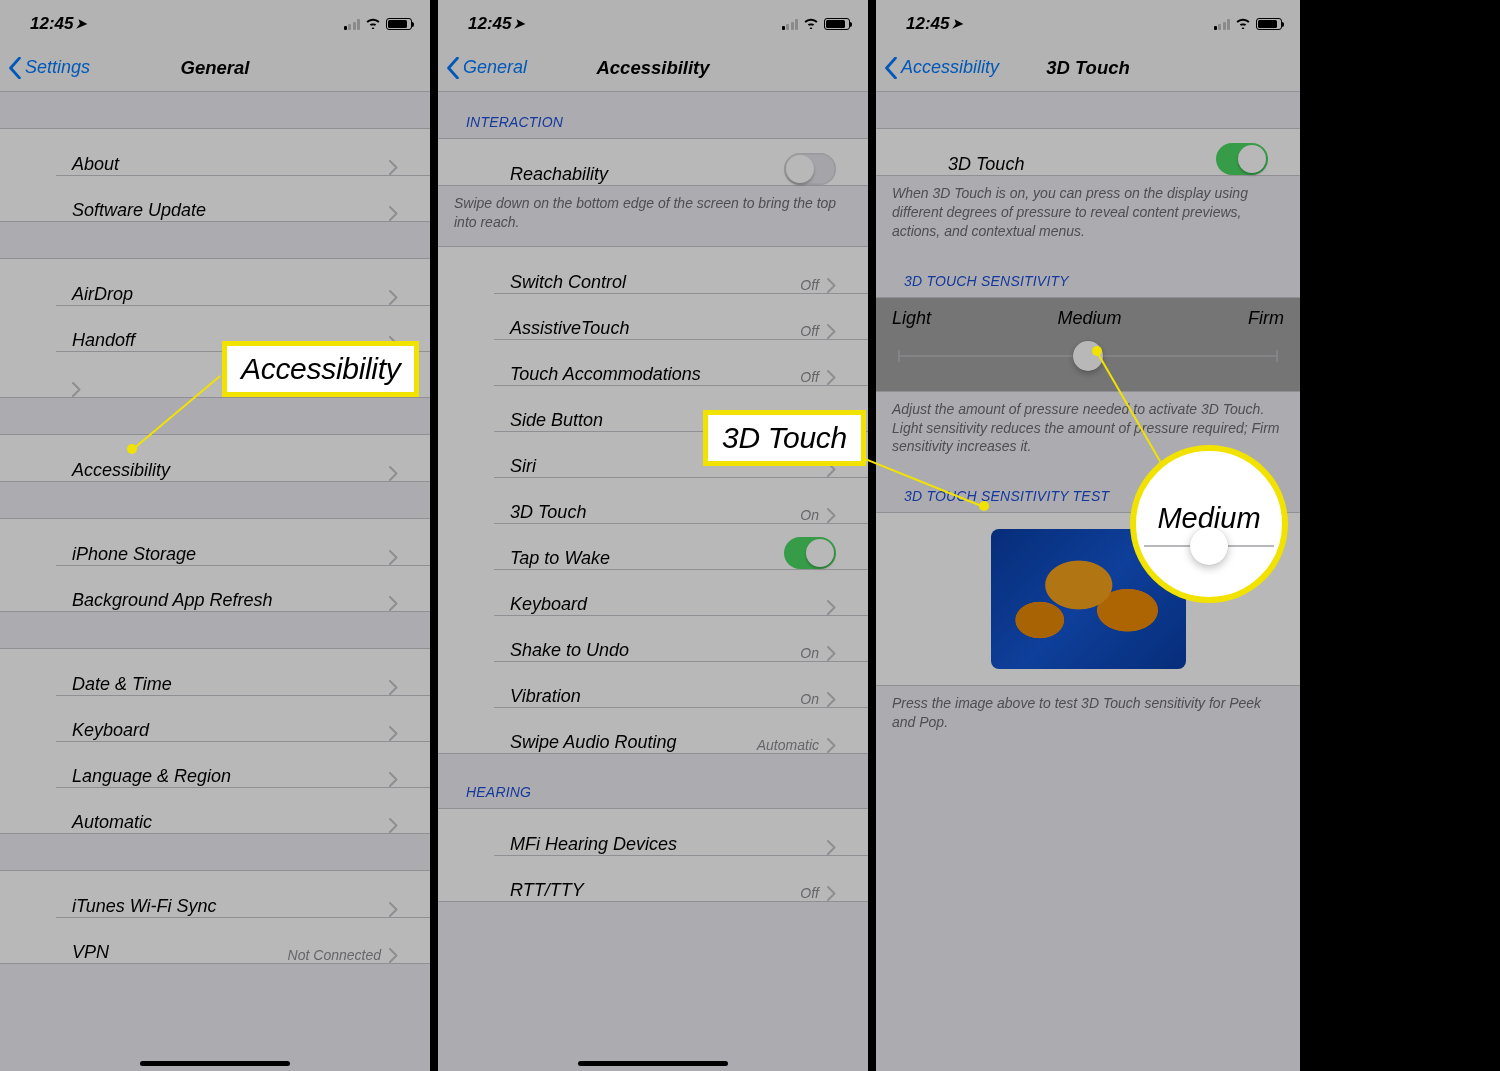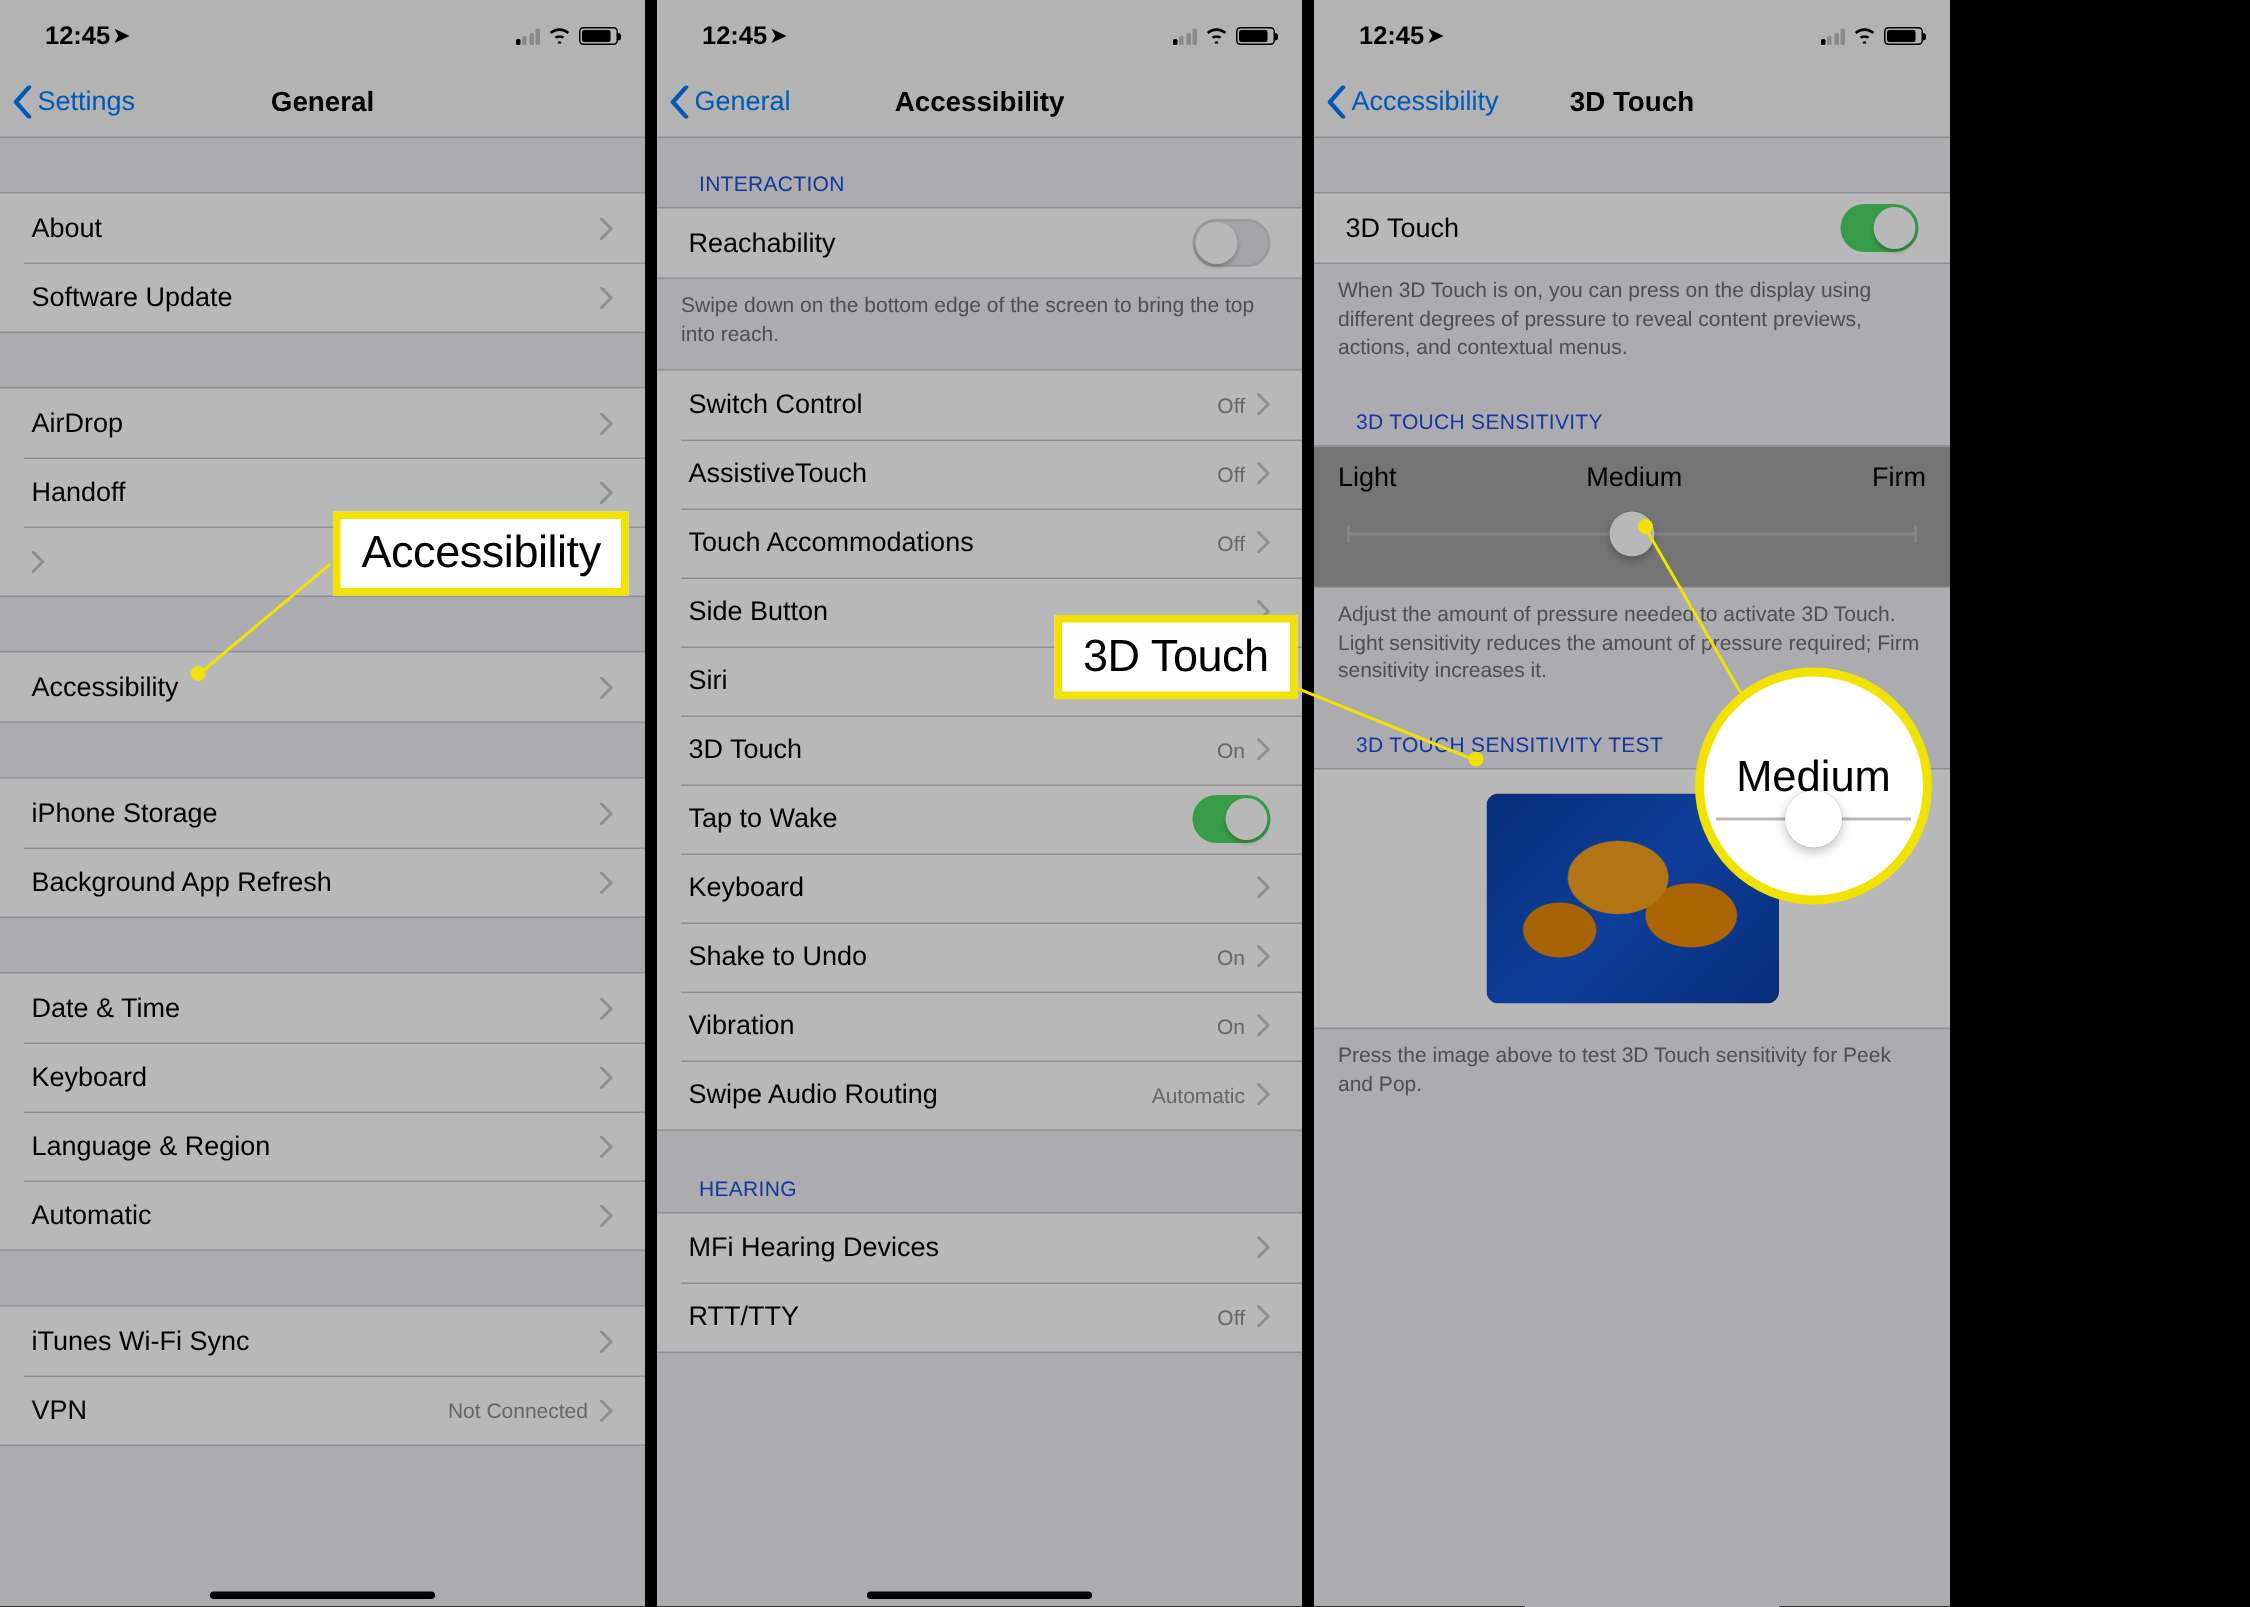--- a/index.html
+++ b/index.html
@@ -1,17 +1,17 @@
 <!DOCTYPE html>
 <html><head>
 <meta charset="utf-8">
 <style>
   * { box-sizing: border-box; margin: 0; padding: 0; font-family: -apple-system, "Helvetica Neue", Arial, sans-serif; }
   html, body { width: 1500px; height: 1071px; background: #000; overflow: hidden; }
-  .arena { position: relative; width: 1500px; height: 1064px; }
+  .arena { position: relative; width: 1500px; height: 1064px; font-style: italic; }
   .phone {
     position: absolute; top: 0; width: 430px; height: 1071px;
     background: #efeff4;
   }
   .phone.dim::after {
     content: ""; position: absolute; inset: 0; background: rgba(0,0,0,0.28);
     pointer-events: none;
   }
   .divider { position: absolute; top:0; width:8px; height:1071px; background:#000; }
   
@@ -30,21 +30,21 @@
   .nav { height: 48px; background:#f8f8f8; position:relative; border-bottom:1px solid #c8c7cc; display:flex; align-items:center;}
   .nav .back { position:absolute; left:8px; display:flex; align-items:center; color:#007aff; font-size:18px; }
   .nav .back svg { width:14px; height:22px; margin-right:3px;}
   .nav .title { width:100%; text-align:center; font-size:18.5px; font-weight:600; color:#000;}
 
   
   .group-header { padding: 30px 16px 8px 28px; font-size:14px; color:#1d4ed8; text-transform:uppercase; letter-spacing:0.2px;}
   .group-header.first{ padding-top:22px; }
   .group-footer { padding: 8px 16px 14px 16px; font-size:14px; color:#6d6d72; line-height:1.35;}
   .cell-group { background:#fff; border-top:1px solid #c8c7cc; border-bottom:1px solid #c8c7cc;}
-  .cell { min-height:46px; display:flex; align-items:center; padding:0 21px; position:relative; font-size:18px; color:#000;}
+  .cell { min-height:46px; display:flex; align-items:flex-end; padding:0 32px; position:relative; font-size:18px; color:#000;margin-left:40px;}
   .cell + .cell::before { content:""; position:absolute; left:16px; right:0; top:0; height:1px; background:#c8c7cc;}
   .cell .label { flex:1;}
   .cell .detail { color:#8e8e93; font-size:14px; margin-right:8px;}
   .cell .chev { color:#c7c7cc; }
   .cell .chev svg{ width:9px; height:15px; display:block;}
   .gap { height:36px;}
 
   
   .toggle { width:52px; height:32px; border-radius:16px; background:#e5e5ea; position:relative; box-shadow: inset 0 0 0 1.5px #d6d6da;}
   .toggle.on{ background:#4cd964; box-shadow:none;}

